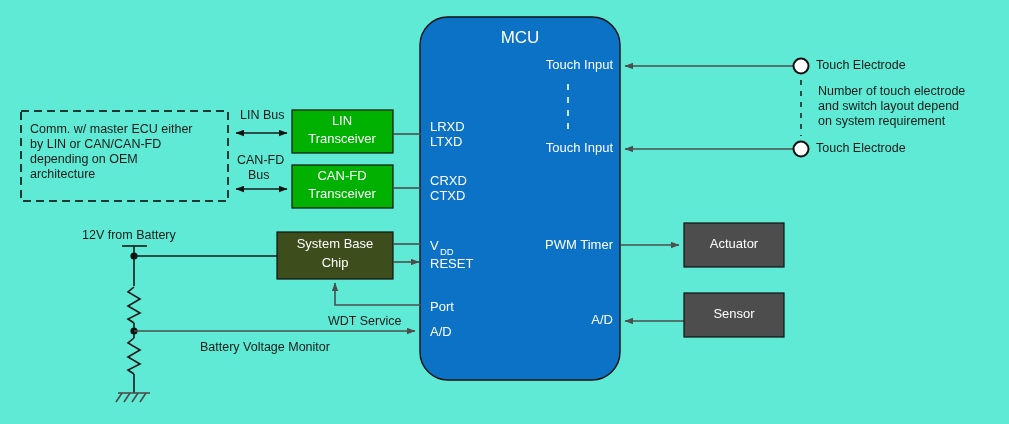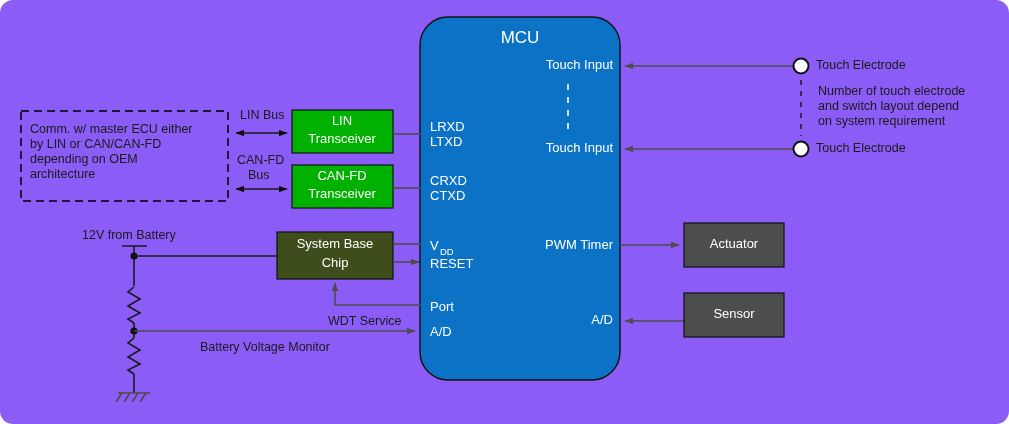--- a/index.html
+++ b/index.html
@@ -4,24 +4,23 @@
 <style>
   html, body {
     margin: 0;
     padding: 0;
     background: #ffffff;
   }
   #stage {
     position: relative;
     width: 1009px;
     height: 424px;
-    background: #8b5cf6;
+    background: #5eead4;
     font-family: "Liberation Sans", sans-serif;
     overflow: hidden;
-    border-radius: 13px;
   }
   svg.diagram {
     position: absolute;
     top: 0;
     left: 0;
     width: 1009px;
     height: 424px;
   }
   text {
     font-family: "Liberation Sans", sans-serif;

